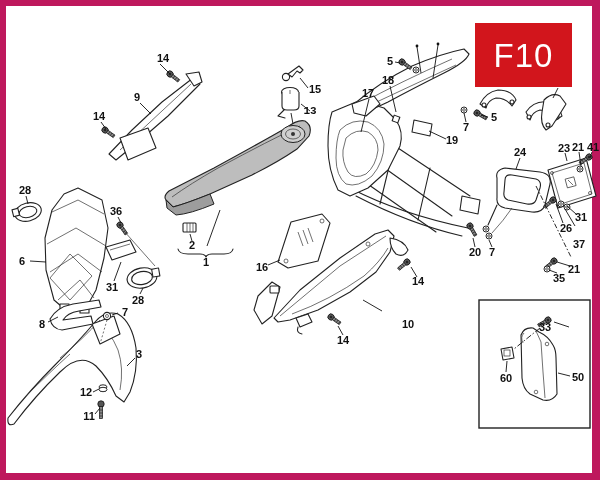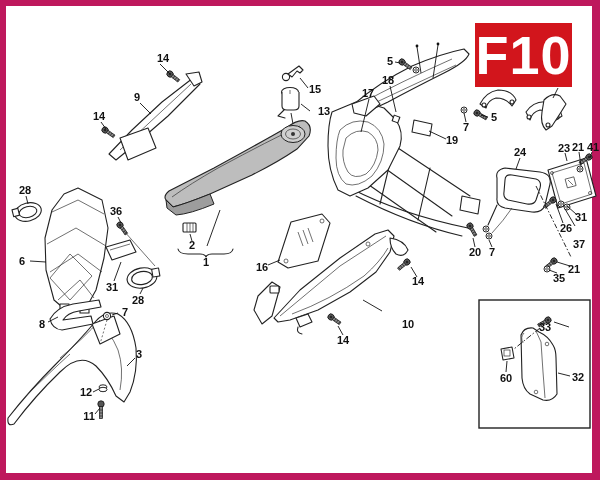--- a/index.html
+++ b/index.html
@@ -10,21 +10,21 @@
   #page{
     position:absolute;left:6px;top:6px;width:586px;height:467px;
     background:#ffffff;
   }
   #drawing{position:absolute;left:0;top:0;width:600px;height:480px;}
   #f10-badge{
     position:absolute;left:475px;top:23px;width:97px;height:64px;
     background:#d2151c;display:flex;align-items:center;justify-content:center;
   }
   #f10-badge span{
-    color:#ffffff;font-weight:bold;font-size:54px;line-height:1;
+    color:#ffffff;font-weight:normal;font-size:33px;line-height:1;
     font-family:"Liberation Sans",sans-serif;letter-spacing:1px;
   }
   .callout{
     position:absolute;transform:translate(-50%,-50%);
     font:bold 11px "Liberation Sans",sans-serif;color:#111;
     white-space:nowrap;
   }
   svg .ln{stroke:#222;stroke-width:1.1;fill:none;stroke-linejoin:round;stroke-linecap:round;}
   svg .fw{stroke:#222;stroke-width:1.1;fill:#fff;stroke-linejoin:round;}
   svg .dt{stroke:#333;stroke-width:0.7;fill:none;}
@@ -311,21 +311,21 @@
       <span class="callout" style="left: 112px; top: 287px;">31</span>
       <span class="callout" style="left: 138px; top: 300px;">28</span>
       <span class="callout" style="left: 42px; top: 324px;">8</span>
       <span class="callout" style="left: 125px; top: 312px;">7</span>
       <span class="callout" style="left: 139px; top: 354px;">3</span>
       <span class="callout" style="left: 86px; top: 392px;">12</span>
       <span class="callout" style="left: 89px; top: 416px;">11</span>
       <span class="callout" style="left: 192px; top: 245px;">2</span>
       <span class="callout" style="left: 206px; top: 262px;">1</span>
       <span class="callout" style="left: 315px; top: 89px;">15</span>
-      <span class="callout" style="left: 324px; top: 111px;">13</span>
+      <span class="callout" style="left: 310px; top: 111px; font-family: Liberation Mono, monospace;">13</span>
       <span class="callout" style="left: 368px; top: 93px;">17</span>
       <span class="callout" style="left: 390px; top: 61px;">5</span>
       <span class="callout" style="left: 388px; top: 80px;">18</span>
       <span class="callout" style="left: 466px; top: 127px;">7</span>
       <span class="callout" style="left: 494px; top: 117px;">5</span>
       <span class="callout" style="left: 452px; top: 140px;">19</span>
       <span class="callout" style="left: 520px; top: 152px;">24</span>
       <span class="callout" style="left: 564px; top: 148px;">23</span>
       <span class="callout" style="left: 578px; top: 147px;">21</span>
       <span class="callout" style="left: 593px; top: 147px;">41</span>
@@ -335,19 +335,19 @@
       <span class="callout" style="left: 475px; top: 252px;">20</span>
       <span class="callout" style="left: 492px; top: 252px;">7</span>
       <span class="callout" style="left: 574px; top: 269px;">21</span>
       <span class="callout" style="left: 559px; top: 278px;">35</span>
       <span class="callout" style="left: 262px; top: 267px;">16</span>
       <span class="callout" style="left: 388px; top: 324px; margin-left: 20px;">10</span>
       <span class="callout" style="left: 343px; top: 340px;">14</span>
       <span class="callout" style="left: 418px; top: 281px;">14</span>
       <span class="callout" style="left: 545px; top: 327px;">33</span>
       <span class="callout" style="left: 506px; top: 378px;">60</span>
-      <span class="callout" style="left: 578px; top: 377px;">32</span>
+      <span class="callout" style="left: 578px; top: 377px;">50</span>
     </div>
 
   <div id="f10-badge" style="background: rgb(210, 21, 28);">
     <span>F10</span>
   </div>
 </div>
 
 </body></html>

